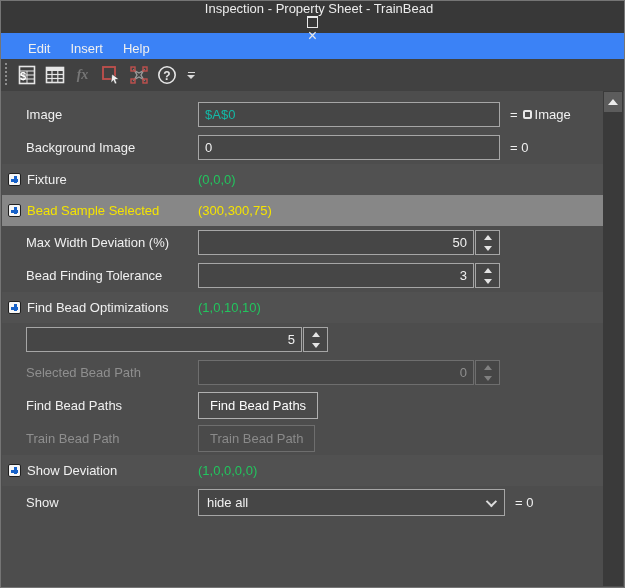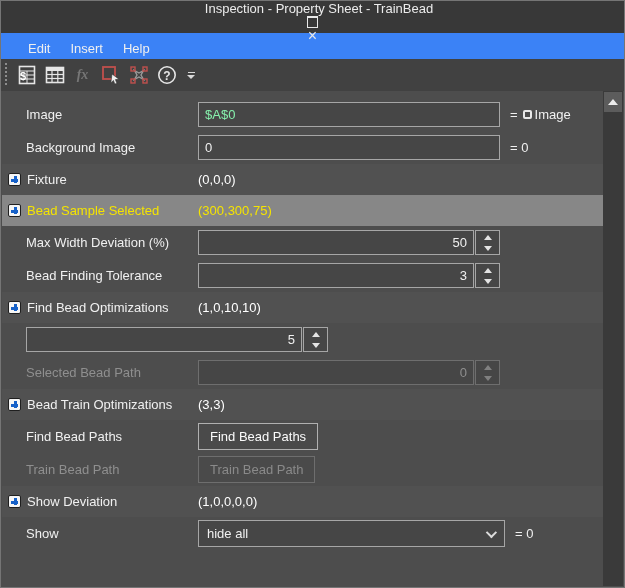--- a/index.html
+++ b/index.html
@@ -30,28 +30,28 @@
   .ov-tri { width:0; height:0; border-left:4px solid transparent; border-right:4px solid transparent; border-top:4px solid #d9d9d9; }
   
   .content { position: absolute; top: 90px; left: 1px; right: 21px; bottom: 1px; padding-top: 7px; background:#4d4d4d; }
   .row { display: flex; align-items: center; height: 33px; padding-left: 24px; }
   .row.group { height: 31px; padding-left: 6px; background: rgba(255,255,255,0.025); }
   .row.group.selected { background: #878787; }
   .row.group.selected .g-label, .row.group.selected .g-value { color: #f5e400; }
   .lbl { width: 172px; flex: none; color: #f0f0f0; }
   .lbl.disabled { color: #8f8f8f; }
   .g-label { width: 171px; flex: none; color: #f0f0f0; }
-  .g-value { color: #ffffff; }
+  .g-value { color: #22c55e; }
   .expander { width: 13px; height: 13px; background: #f5f5f5; border: 1px solid #1f1f1f; border-radius: 2px;
     position: relative; margin-right: 6px; flex: none; }
   .expander .ph { position:absolute; left:2px; right:2px; top:5px; height:3px; background:#1560c8; }
   .expander .pv { position:absolute; top:2px; bottom:2px; left:5px; width:3px; background:#1560c8; }
   .input { width: 302px; height: 25px; background: #464646; border: 1px solid #a6a6a6;
     color: #f0f0f0; padding: 0 6px; display: flex; align-items: center; }
-  .formula { color: #86efac; }
+  .formula { color: #14b8a6; }
   .eq { margin-left: 10px; display: flex; align-items: center; white-space: nowrap; }
   .sq { display:inline-block; width: 9px; height: 9px; border: 2px solid #e8e8e8; border-radius: 2px; margin: 0 3px 0 5px; }
   
   .spin-wrap { display: flex; align-items: flex-end; }
   .spin-val { width: 276px; justify-content: flex-end; }
   .spinbox { width: 25px; height: 25px; border: 1px solid #a6a6a6; margin-left: 1px;
     display: flex; flex-direction: column; align-items: center; justify-content: center; background:#464646; }
   .spin-btn { height: 11px; display:flex; align-items:center; justify-content:center; width:100%; }
   .tri-up { width:0; height:0; border-left:4px solid transparent; border-right:4px solid transparent; border-bottom:5px solid #e4e4e4; }
   .tri-down { width:0; height:0; border-left:4px solid transparent; border-right:4px solid transparent; border-top:5px solid #e4e4e4; }
@@ -258,28 +258,20 @@
           <div class="spin-btn">
               <i class="tri-up"></i>
             </div>
           <div class="spin-btn">
               <i class="tri-down"></i>
             </div>
         </div>
       </div>
     </div>
 
-    <div class="row group">
-      <span class="expander">
-          <span class="ph"></span>
-          <span class="pv"></span>
-        </span>
-      <span class="g-label">Bead Train Optimizations</span>
-      <span class="g-value">(3,3)</span>
-    </div>
 
     <div class="row">
       <span class="lbl">Find Bead Paths</span>
       <button class="pbtn">Find Bead Paths</button>
     </div>
 
     <div class="row">
       <span class="lbl disabled">Train Bead Path</span>
       <button class="pbtn disabled">Train Bead Path</button>
     </div>

